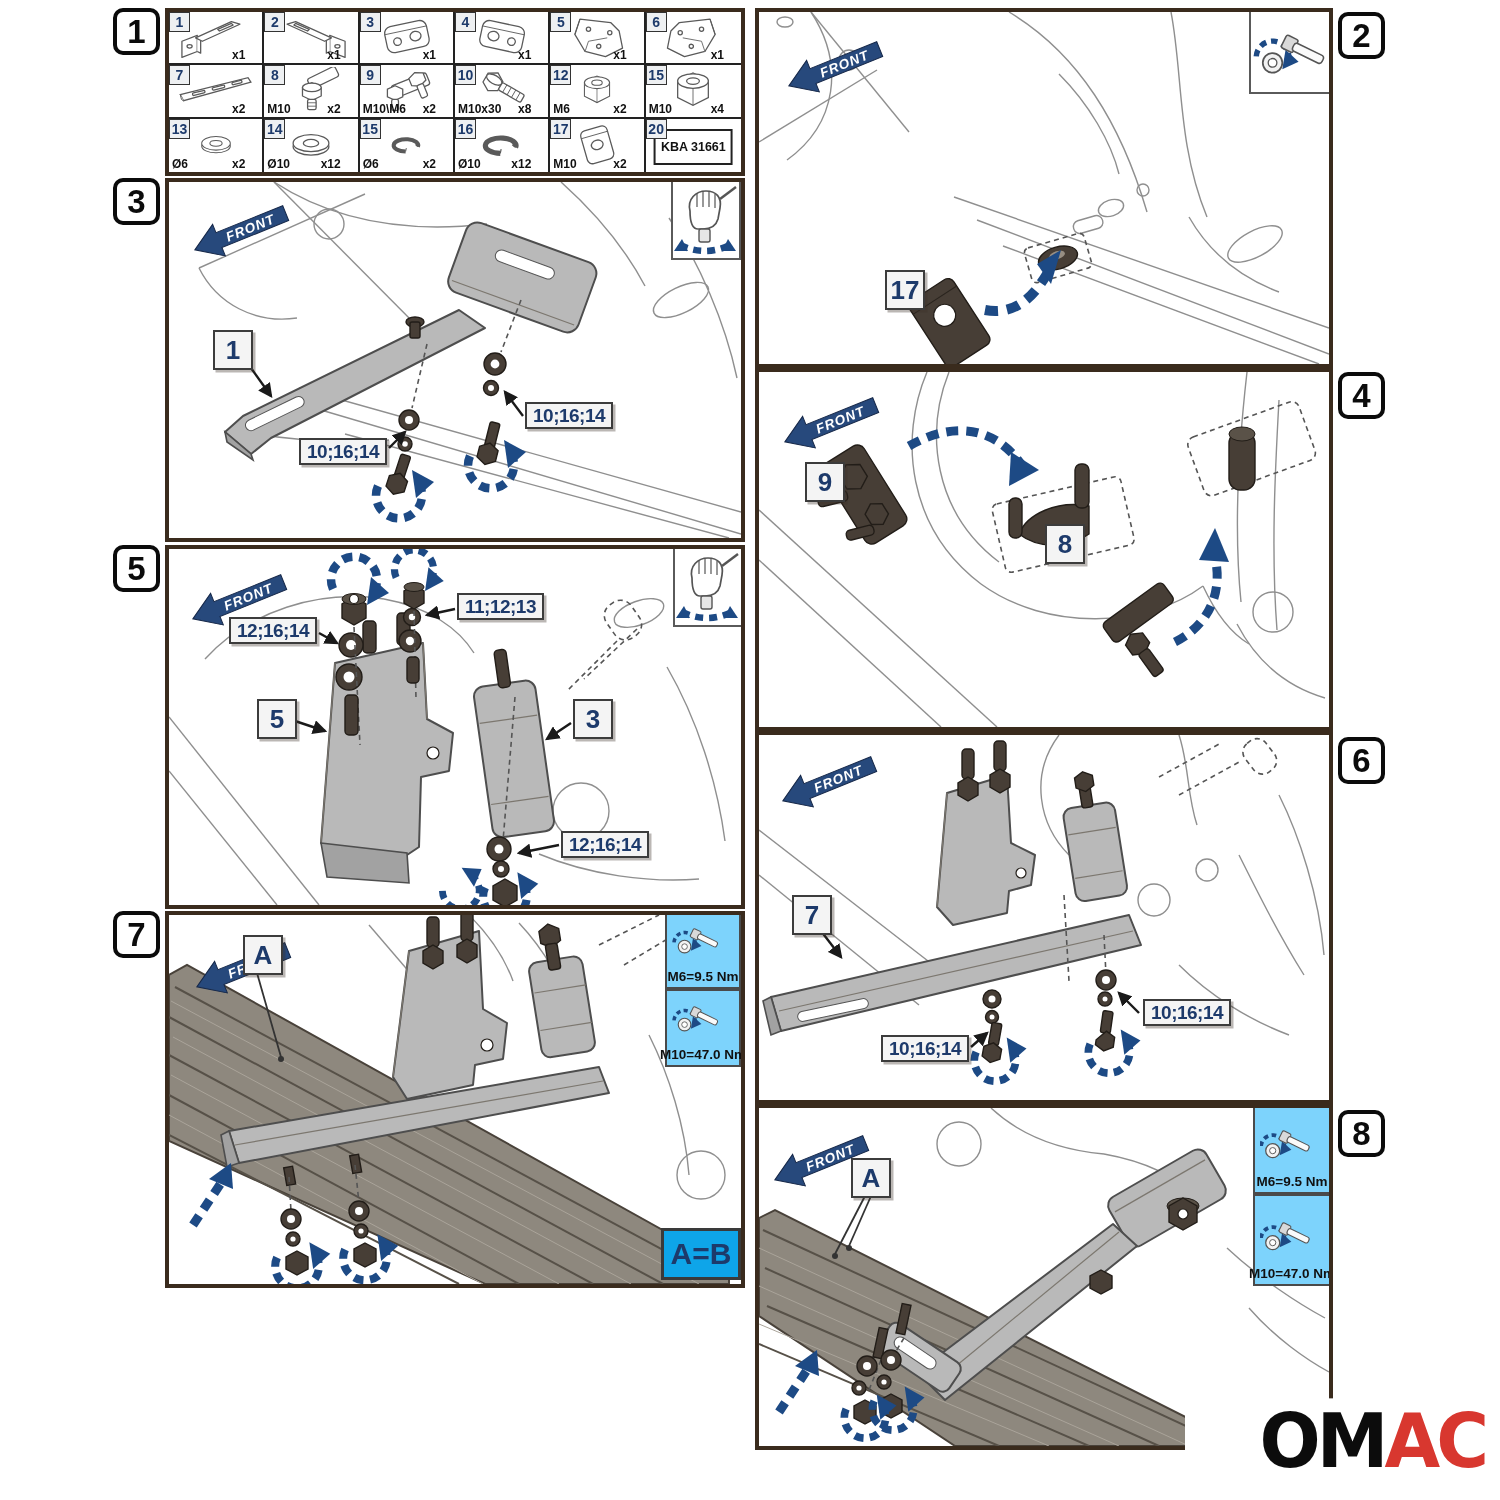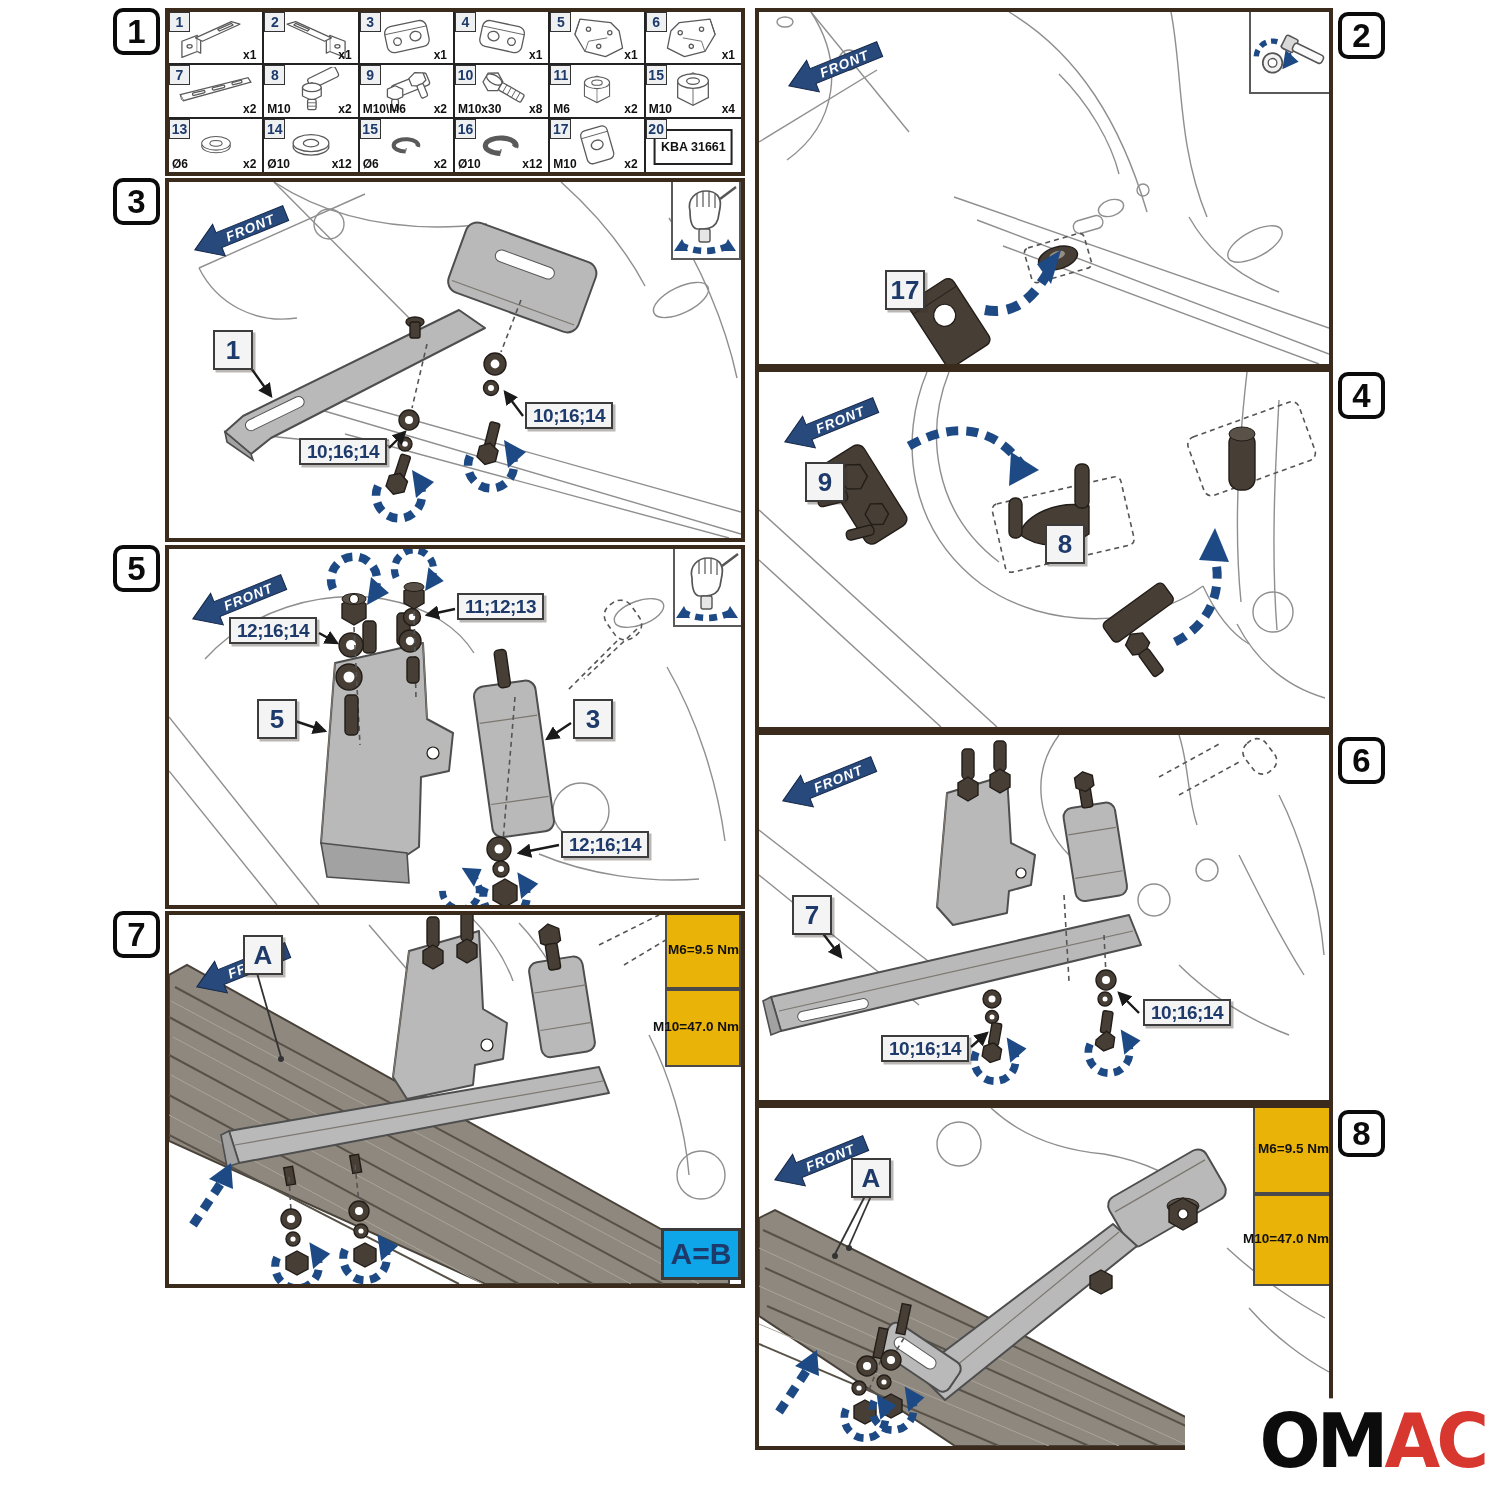--- a/index.html
+++ b/index.html
@@ -5,32 +5,32 @@
   html,body{margin:0;padding:0;background:#fff;}
   .stage{position:relative;width:1500px;height:1500px;background:#fff;font-family:"Liberation Sans",sans-serif;overflow:hidden;}
   .panel{position:absolute;background:#fff;border:4px solid #3a2b1d;box-sizing:border-box;overflow:hidden;}
   .numbox{position:absolute;width:47px;height:47px;border:4px solid #0b0b0b;border-radius:10px;background:#fff;display:flex;align-items:center;justify-content:center;font-weight:bold;font-size:33px;color:#0b0b0b;box-sizing:border-box;z-index:3;}
   .badge{position:absolute;background:#f4f4f4;border:2px solid #3c3c3c;color:#1d3a6b;font-weight:bold;display:flex;align-items:center;justify-content:center;box-shadow:2.5px 2.5px 0 rgba(60,50,40,.35);box-sizing:border-box;z-index:2;}
   .callout{width:40px;height:40px;font-size:26px;}
   .flabel{height:27px;padding:0 6px;font-size:19px;letter-spacing:-0.5px;white-space:nowrap;}
   .front{position:absolute;z-index:2;}
   .art{position:absolute;left:0;top:0;}
   .toolbox{position:absolute;background:#fff;border:2px solid #5a5a5a;box-sizing:border-box;z-index:2;display:flex;align-items:center;justify-content:center;}
-  .torque{position:absolute;background:#eab308;border:2px solid #4a4a4a;box-sizing:border-box;z-index:2;display:flex;align-items:center;justify-content:flex-end;padding-bottom:3px;}
+  .torque{position:absolute;background:#7dd3fc;border:2px solid #4a4a4a;box-sizing:border-box;z-index:2;display:flex;flex-direction:column;align-items:center;justify-content:flex-end;padding-bottom:3px;}
   .torque .tq-label{font-size:13.5px;font-weight:bold;color:#111;white-space:nowrap;}
   .eqbox{position:absolute;background:#0ea5e9;border:3px solid #3a3a3a;color:#1d3a6b;font-weight:bold;font-size:30px;display:flex;align-items:center;justify-content:center;box-sizing:border-box;z-index:2;}
   
   .pgrid{display:grid;grid-template-columns:repeat(6,1fr);grid-template-rows:repeat(3,1fr);width:100%;height:100%;}
   .cell{position:relative;border-right:2px solid #222;border-bottom:2px solid #222;box-sizing:border-box;}
   .cell.lastcol{border-right:none;}
   .cell.lastrow{border-bottom:none;}
   .badge-mini{position:absolute;left:0;top:0;width:21px;height:20px;border:1.5px solid #333;background:#eef0f2;color:#1d3a6b;font-size:14px;font-weight:bold;display:flex;align-items:center;justify-content:center;box-sizing:border-box;z-index:1;}
   .picon{position:absolute;left:3px;top:2px;width:88px;height:46px;}
   .spec{position:absolute;left:3px;bottom:1px;font-size:12px;font-weight:bold;color:#111;}
-  .qty{position:absolute;right:6px;bottom:1px;font-size:12px;font-weight:bold;color:#111;}
+  .qty{position:absolute;right:17px;bottom:1px;font-size:12px;font-weight:bold;color:#111;}
   .kbabox{position:absolute;left:50%;top:54%;transform:translate(-50%,-50%);border:2px solid #222;padding:9px 5px;font-size:12.5px;font-weight:bold;color:#111;white-space:nowrap;}
   
   .logo{position:absolute;left:1185px;top:1400px;width:300px;height:82px;background:#fff;z-index:6;display:flex;align-items:center;justify-content:flex-end;font-weight:bold;font-size:72px;letter-spacing:-4px;line-height:82px;font-family:"DejaVu Sans",sans-serif;transform:scaleY(1.04);}
   .logo .lb{color:#0c0c0c;}
   .logo .lr{color:#d8372f;}
   
   svg .tl{stroke:#8f8f8f;stroke-width:1.4;fill:none;}
   svg .dg{stroke:#555;stroke-width:1.6;fill:none;stroke-dasharray:5 4;}
   svg .gp{fill:#b9b9b9;stroke:#4e4e4e;stroke-width:2;stroke-linejoin:round;}
   svg .gp2{fill:#a2a2a2;stroke:#4e4e4e;stroke-width:1.6;}
@@ -256,21 +256,21 @@
       </div>
       <div class="cell">
         <div class="badge-mini">10</div>
         <svg class="picon" viewBox="0 0 96 54">
             <use href="#g-bolt"></use>
           </svg>
         <div class="spec">M10x30</div>
         <div class="qty">x8</div>
       </div>
       <div class="cell">
-        <div class="badge-mini">11</div>
+        <div class="badge-mini">12</div>
         <svg class="picon" viewBox="0 0 96 54" style="transform:scale(.82)">
             <use href="#g-nut"></use>
           </svg>
         <div class="spec">M6</div>
         <div class="qty">x2</div>
       </div>
       <div class="cell lastcol">
         <div class="badge-mini">15</div>
         <svg class="picon" viewBox="0 0 96 54">
             <use href="#g-nut"></use>

